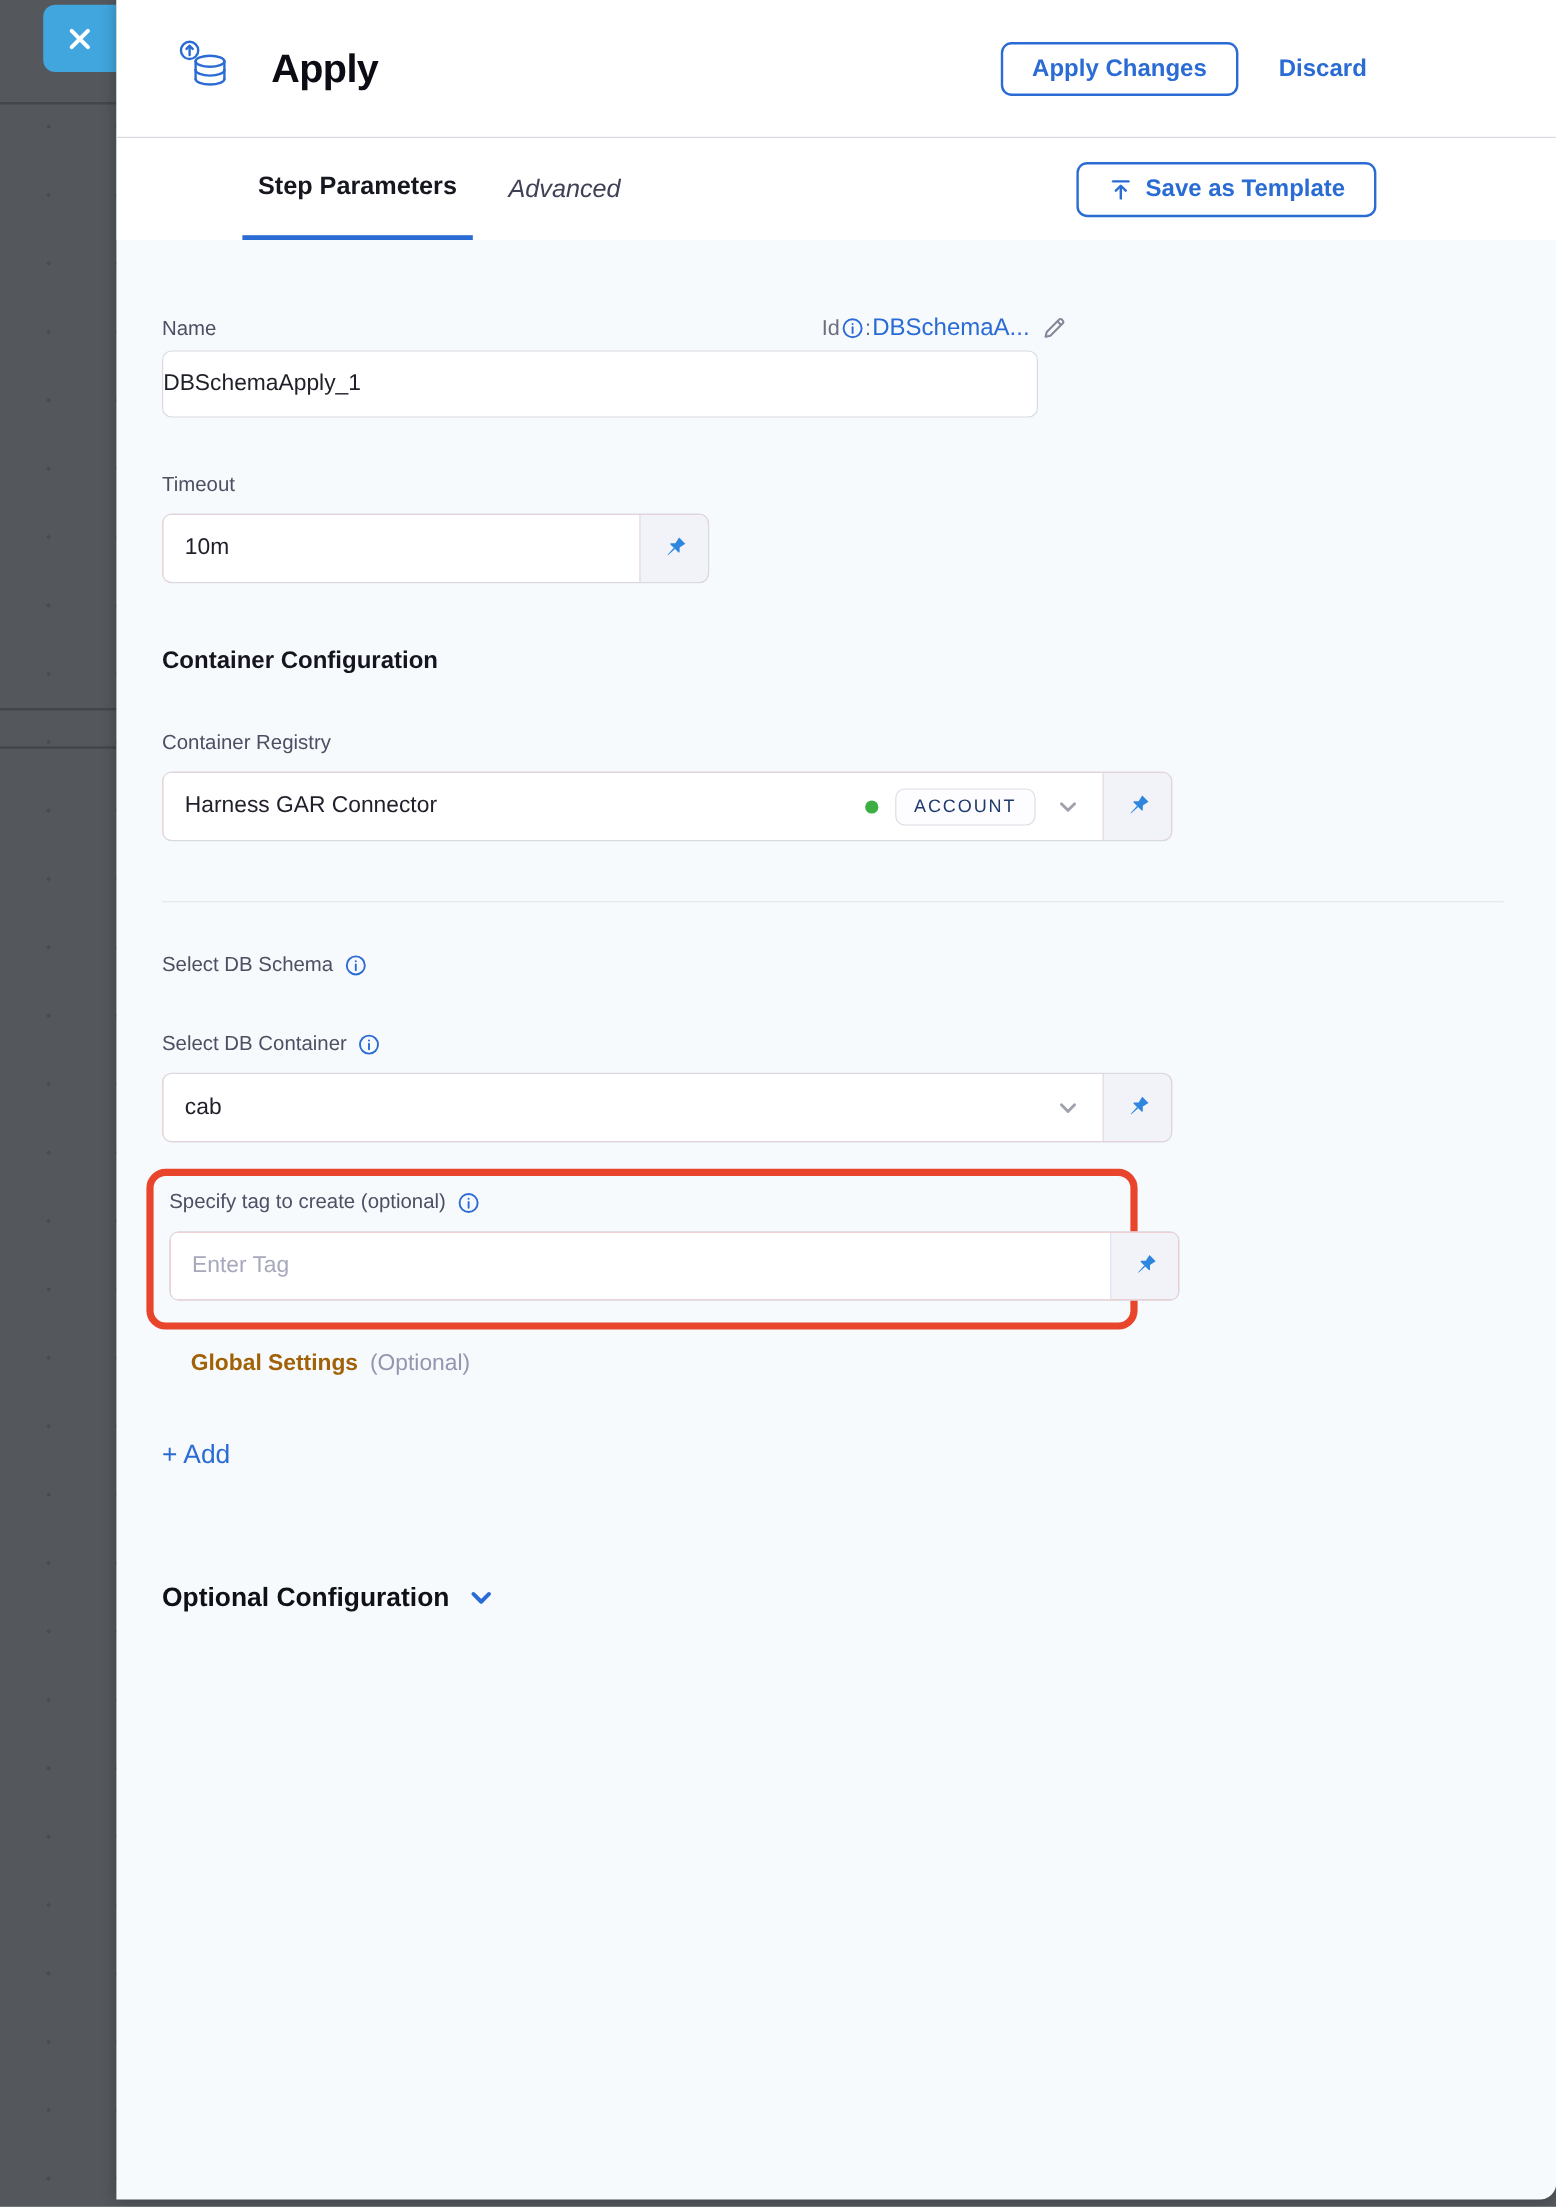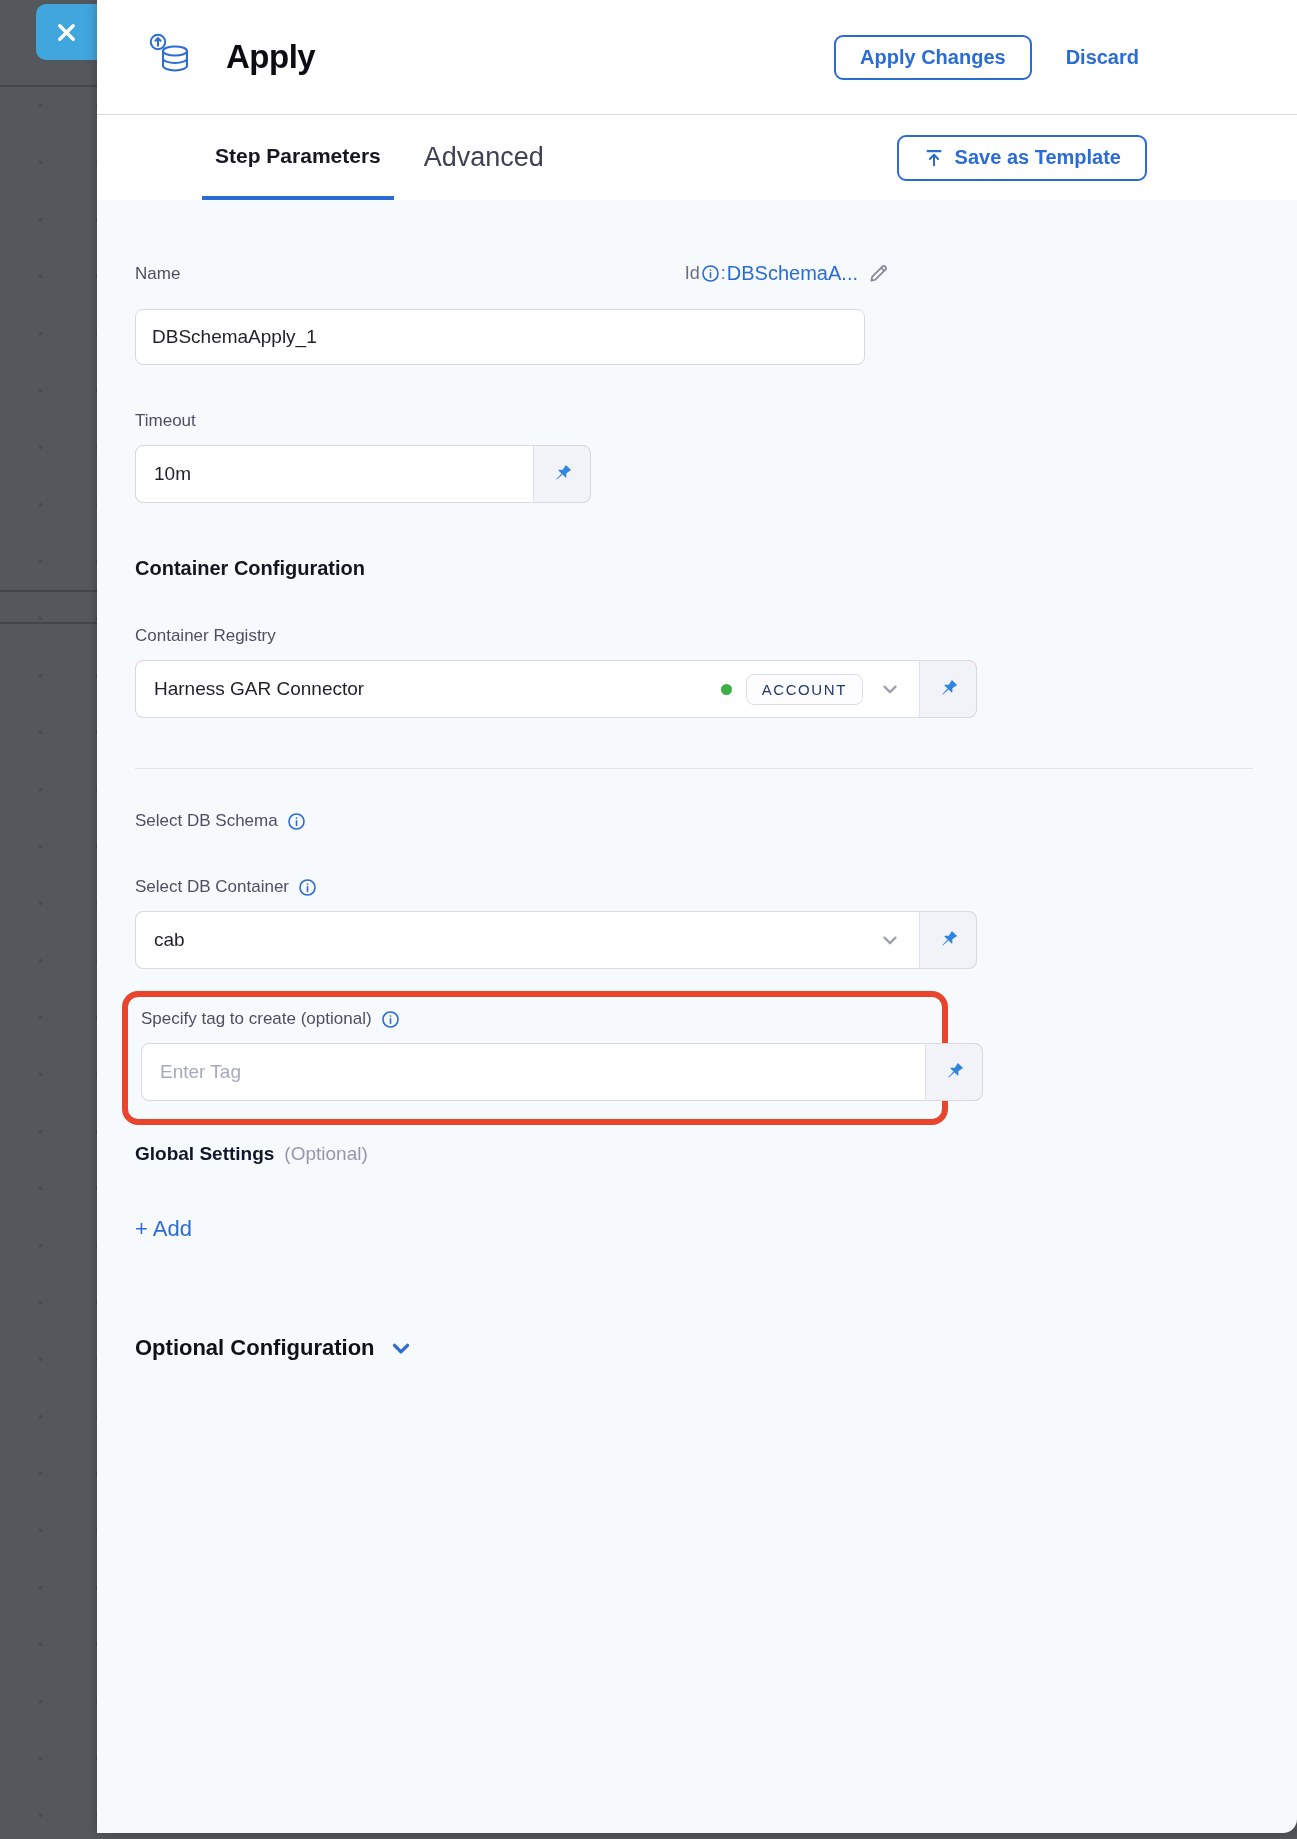--- a/index.html
+++ b/index.html
@@ -42,37 +42,37 @@
   }
   .discard-link{margin-left:34px;color:#2b6cd4;font-size:20px;font-weight:700;cursor:pointer;}
 
   
   .tabs-row{
     height:85px;background:#fff;display:flex;align-items:center;
     padding:0 150px 0 105px;box-sizing:border-box;
   }
   .tab{height:100%;display:flex;align-items:center;box-sizing:border-box;cursor:pointer;}
   .tab.active{padding:0 13px;font-size:21px;font-weight:700;color:#16171f;border-bottom:4px solid #2b6cd4;}
-  .tab.plain{margin-left:30px;font-size:27px;font-weight:500;color:#3f4156;}
+  .tab.plain{margin-left:30px;font-size:21px;font-weight:500;color:#3f4156;font-style:italic;}
   .btn-save-tpl{margin-left:auto;height:46px;}
 
   
   .form{padding:62px 0 0 38px;}
   .label{font-size:17px;color:#4d4f63;}
   .label-row{display:flex;align-items:center;gap:9px;}
   .row-head{width:755px;display:flex;align-items:center;}
   .id-row{margin-left:auto;display:flex;align-items:center;gap:1px;cursor:pointer;}
   .id-label{font-size:18px;color:#6c6e80;}
   .id-colon{font-size:18px;color:#6c6e80;}
   .id-value{font-size:20px;color:#2b6cd4;}
 
   .text-input{
-    display:block;margin-top:24px;width:730px;height:56px;box-sizing:border-box;
+    display:block;margin-top:7px;width:730px;height:56px;box-sizing:border-box;
     border:1px solid #d9dae1;border-radius:8px;background:#fff;
-    font-size:19px;color:#1f2029;padding:0 16px;outline:none;
+    font-size:19px;color:#1f2029;padding:0 0;outline:none;
     font-family:"Liberation Sans",sans-serif;
   }
   .text-input::placeholder{color:#a7a9bc;}
 
   .group{
     display:flex;align-items:stretch;border:1px solid #d9dae1;border-radius:8px;
     overflow:hidden;background:#fca5a5;height:58px;box-sizing:border-box;margin-top:14px;
   }
   .group .field{
     flex:1;display:flex;align-items:center;padding:0 18px;font-size:19px;color:#1f2029;background:#fff;
@@ -99,21 +99,21 @@
   .mt-lbl{margin-top:46px;}
   .mt-lbl2{margin-top:42px;}
   .divider{margin-top:50px;width:1118px;height:1px;background:#e3e5ec;}
 
   .red-box{
     margin-top:22px;margin-left:-13px;width:826px;box-sizing:border-box;
     border:6px solid #e8452c;border-radius:16px;padding:12px 0 18px 13px;
   }
 
   .gs-row{margin-top:18px;display:flex;align-items:baseline;gap:10px;}
-  .gs-label{font-size:19px;font-weight:700;color:#0f172a;}
+  .gs-label{font-size:19px;font-weight:700;color:#a16207;margin-left:24px;}
   .gs-optional{font-size:19px;color:#9496af;}
   .add-link{margin-top:51px;color:#2b6cd4;font-size:22px;font-weight:500;cursor:pointer;width:max-content;}
 
   .optional-config{
     margin-top:93px;display:flex;align-items:center;gap:13px;cursor:pointer;width:max-content;
   }
   .optional-config .oc-label{font-size:22px;font-weight:700;color:#101018;}
 </style>
 </head>
 <body>

